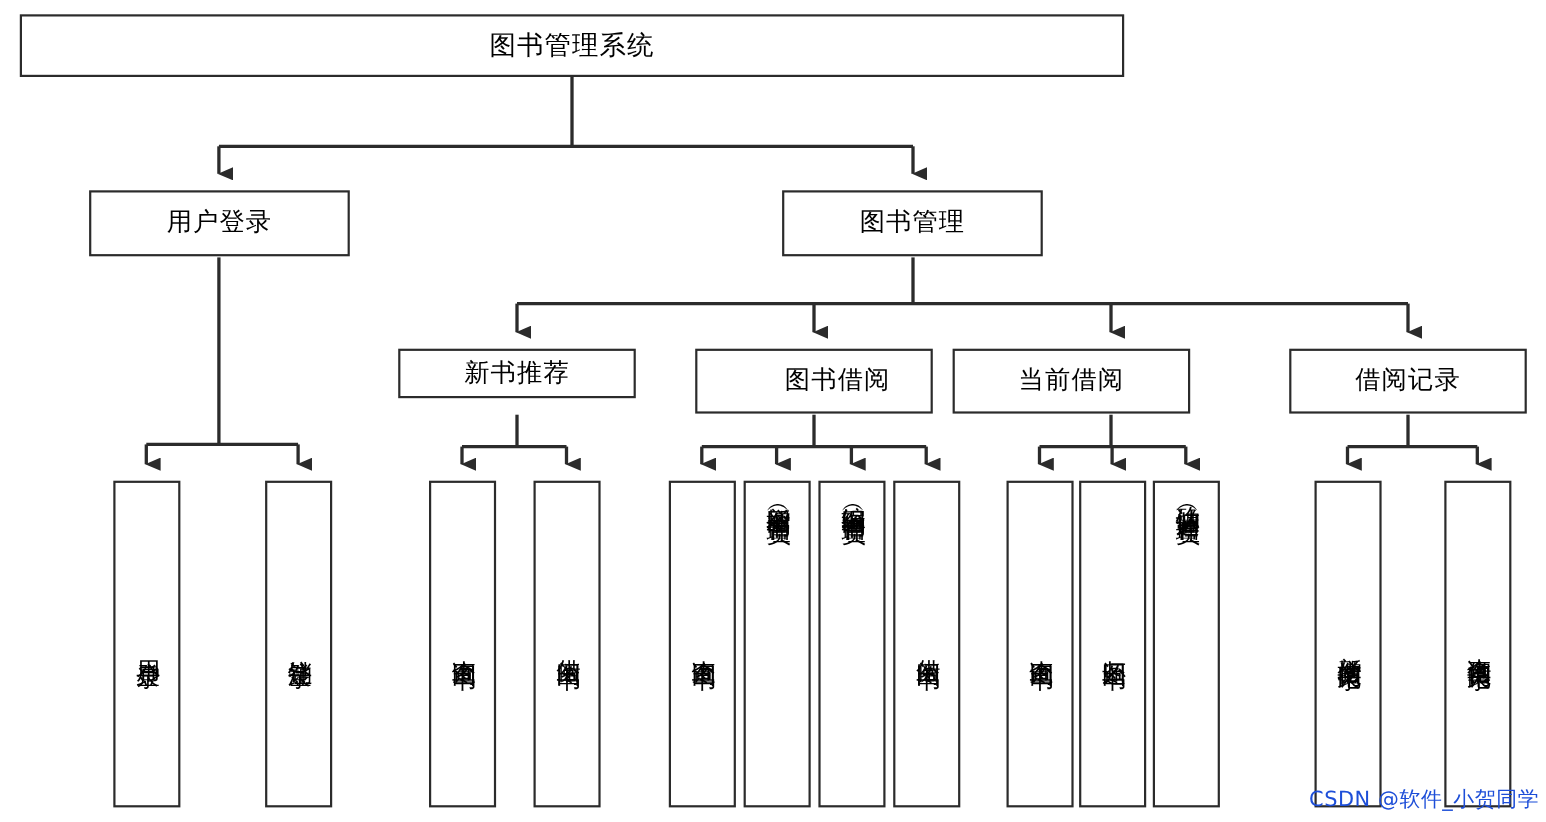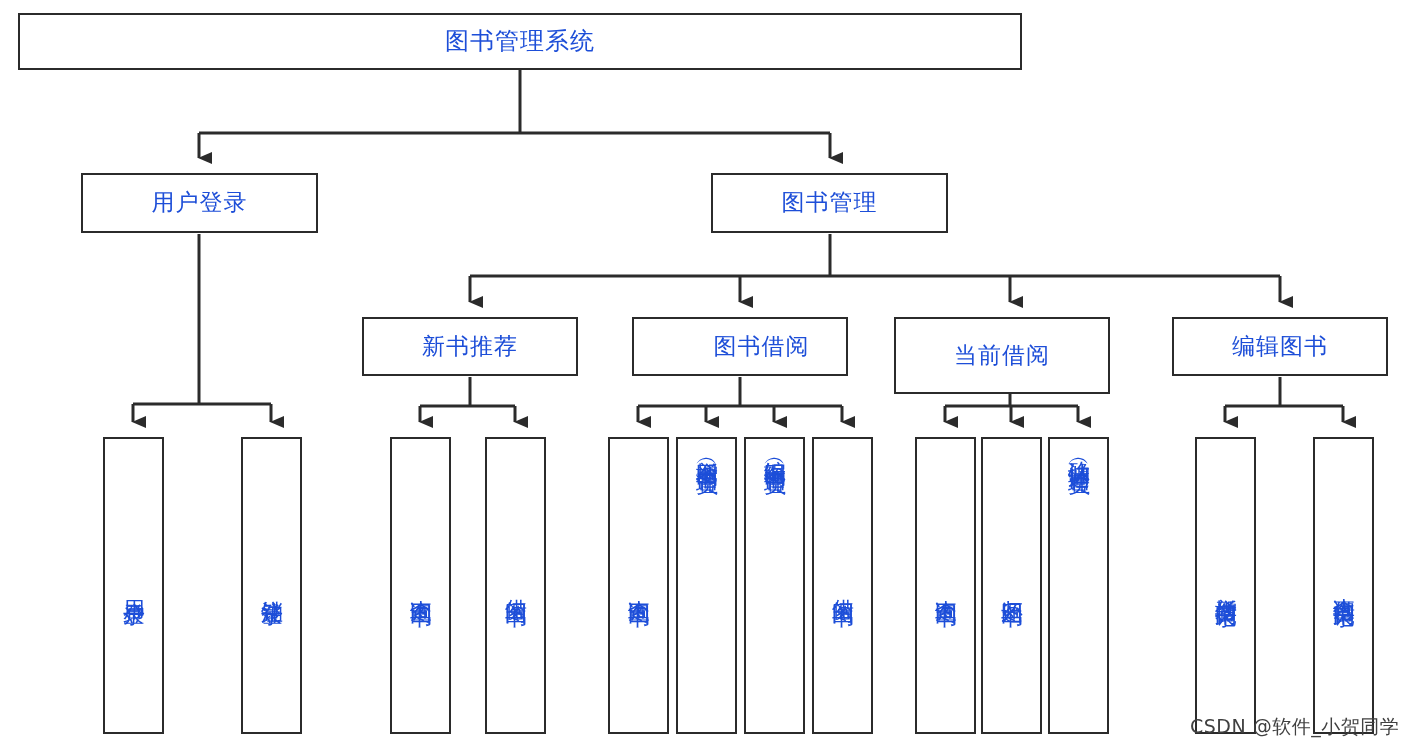--- a/index.html
+++ b/index.html
@@ -27,21 +27,21 @@
     pointer-events: none;
   }
   .node {
     position: absolute;
     box-sizing: border-box;
     border: 2.5px solid #2b2b2b;
     background: #ffffff;
     display: flex;
     align-items: center;
     justify-content: center;
-    color: #1d4ed8;
+    color: #000000;
   }
   .node-h {
     font-size: 23px;
     line-height: 1.1;
     letter-spacing: 1px;
     white-space: nowrap;
   }
   .node-root .label {
     font-size: 24px;
     letter-spacing: 1px;
@@ -73,21 +73,21 @@
     align-items: flex-start;
     justify-content: center;
     height: 100%;
     width: 100%;
     padding-top: 4px;
     box-sizing: border-box;
   }
   .watermark {
     position: absolute;
     font-size: 19px;
-    color: #404040;
+    color: #1d4ed8;
     letter-spacing: 0.5px;
     white-space: nowrap;
     font-family: "DejaVu Sans", "Liberation Sans", sans-serif;
   }
 </style>
 </head>
 <body>
 
 <div id="diagram-root">
 
@@ -146,34 +146,34 @@
   </div>
 
   <div class="node node-h" style="left:81px; top:173px; width:237px; height:60px;">
     <span class="label">用户登录</span>
   </div>
 
   <div class="node node-h" style="left:711px; top:173px; width:237px; height:60px;text-align:center;">
     <span class="label">图书管理</span>
   </div>
 
-  <div class="node node-h" style="left:362px; top:317px; width:216px; height:59px;">
+  <div class="node node-h" style="left:362px; top:317px; width:216px; height:45px;">
     <span class="label">新书推荐</span>
   </div>
 
   <div class="node node-h" style="left:632px; top:317px; width:216px; height:59px;padding-left:43px;">
     <span class="label">图书借阅</span>
   </div>
 
-  <div class="node node-h" style="left:894px; top:317px; width:216px; height:77px;">
+  <div class="node node-h" style="left:866px; top:317px; width:216px; height:59px;">
     <span class="label">当前借阅</span>
   </div>
 
   <div class="node node-h" style="left:1172px; top:317px; width:216px; height:59px;">
-    <span class="label">编辑图书</span>
+    <span class="label">借阅记录</span>
   </div>
 
   <div class="node node-v center" style="left:103px; top:437px; width:61px; height:297px;">
     <span class="label-wrap">
       <span class="label">用户登录</span>
     </span>
   </div>
 
   <div class="node node-v center" style="left:241px; top:437px; width:61px; height:297px;">
     <span class="label-wrap">

